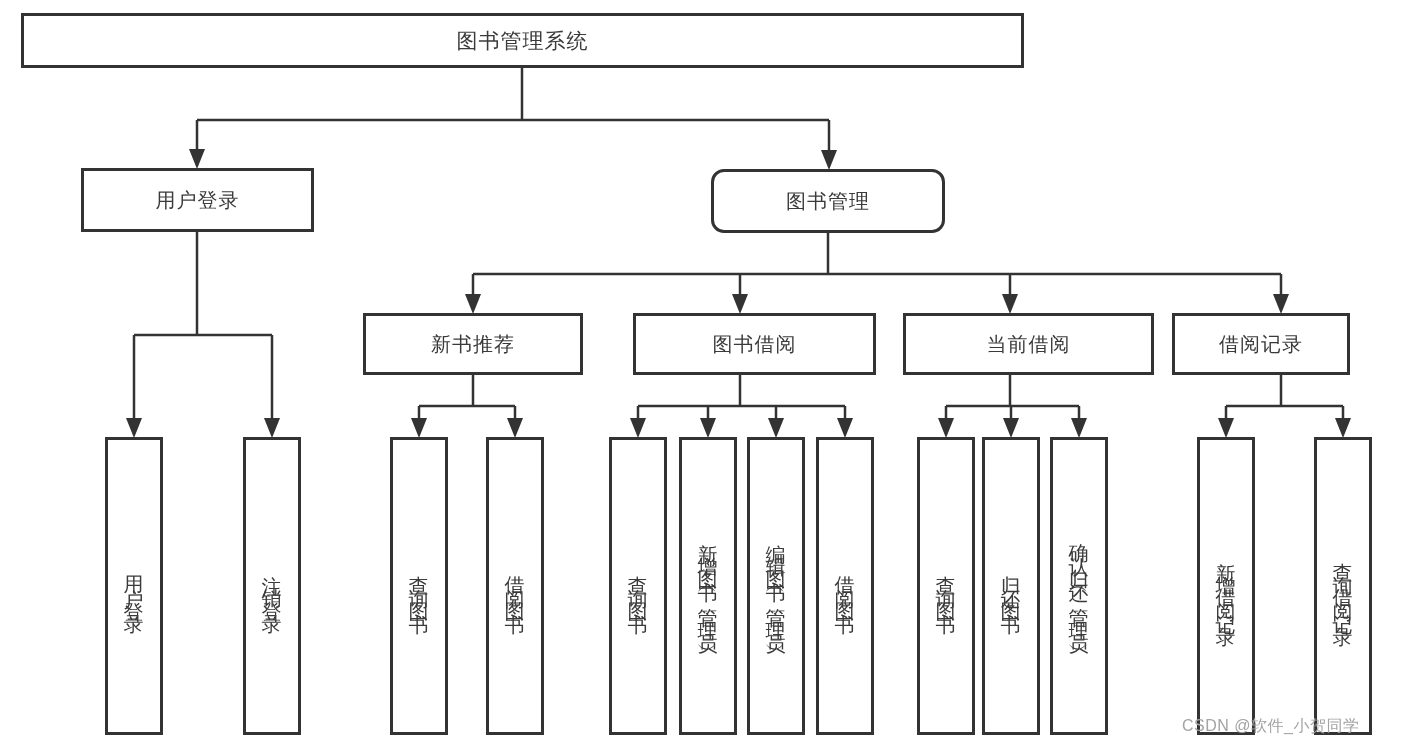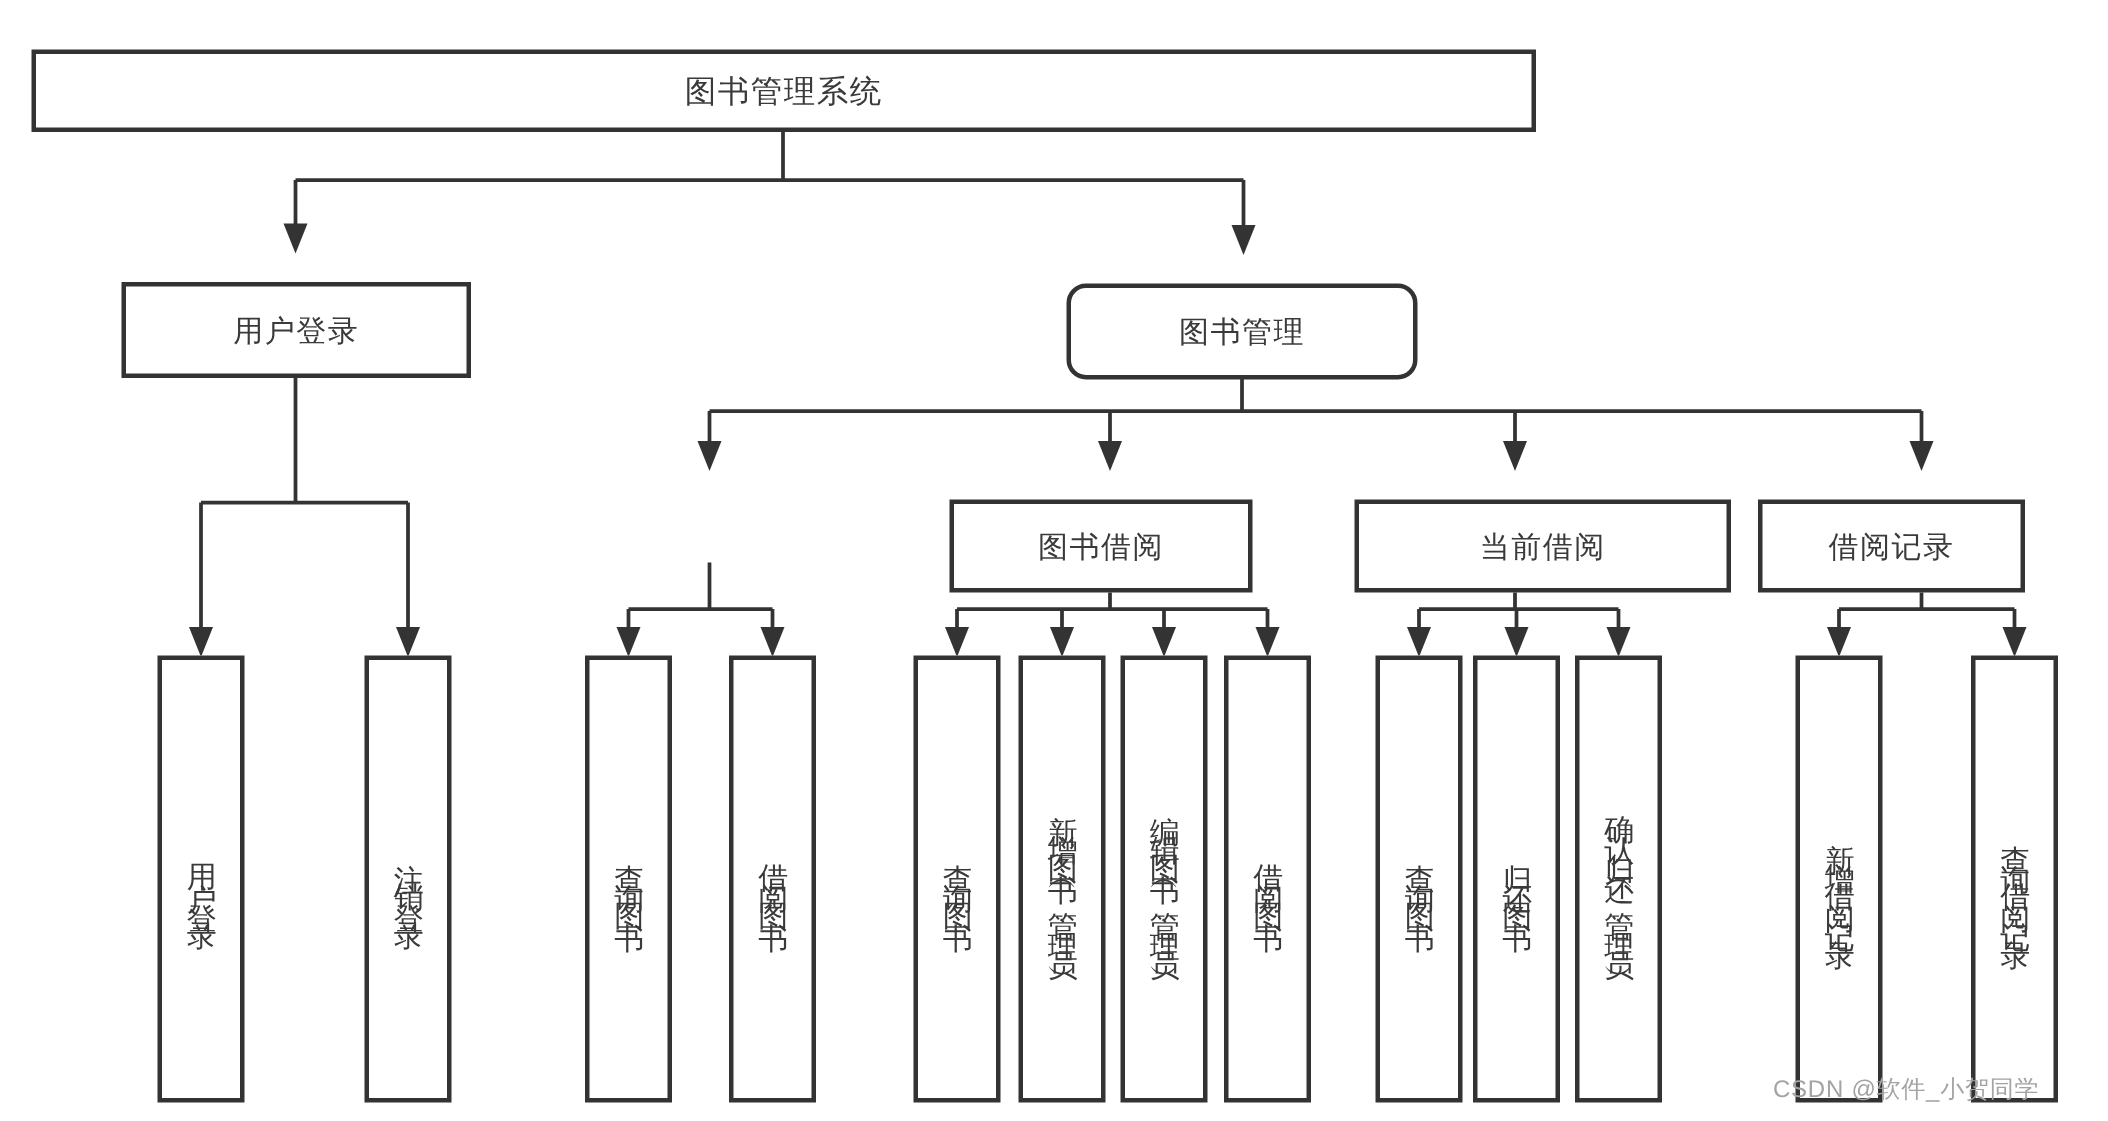--- a/index.html
+++ b/index.html
@@ -29,21 +29,21 @@
   .node {
     position: absolute;
     background: var(--bg);
     border: 3px solid var(--line);
     display: flex;
     align-items: center;
     justify-content: center;
     color: var(--text);
     z-index: 2;
   }
-  .node-h { font-size: 20px; letter-spacing: 1px; margin-top: 20px; }
+  .node-h { font-size: 20px; letter-spacing: 1px; }
   .node-root { font-size: 21px; }
   .node-v { font-size: 20px; }
   .node-v .vtext {
     writing-mode: vertical-lr;
     text-orientation: mixed;
     letter-spacing: 13px;
     line-height: 1;
     white-space: nowrap;
   }
   .watermark {
@@ -128,21 +128,24 @@
     <span>图书管理系统</span>
   </div>
 
   <div class="node node-h" style="left:81px; top:168px; width:233px; height:64px;">
     <span>用户登录</span>
   </div>
   <div class="node node-h" style="left:711px; top:169px; width:234px; height:64px;border-radius:13px;">
     <span>图书管理</span>
   </div>
 
-  <div class="node node-h" style="left:633px; top:313px; width:202px; height:62px;">
+  <div class="node node-h" style="left:363px; top:313px; width:220px; height:62px;">
+    <span>新书推荐</span>
+  </div>
+  <div class="node node-h" style="left:633px; top:313px; width:243px; height:62px;">
     <span>图书借阅</span>
   </div>
   <div class="node node-h" style="left:903px; top:313px; width:251px; height:62px;">
     <span>当前借阅</span>
   </div>
   <div class="node node-h" style="left:1172px; top:313px; width:178px; height:62px;">
     <span>借阅记录</span>
   </div>
 
   <div class="node node-v" style="left:105px; top:437px; width:58px; height:298px;">

